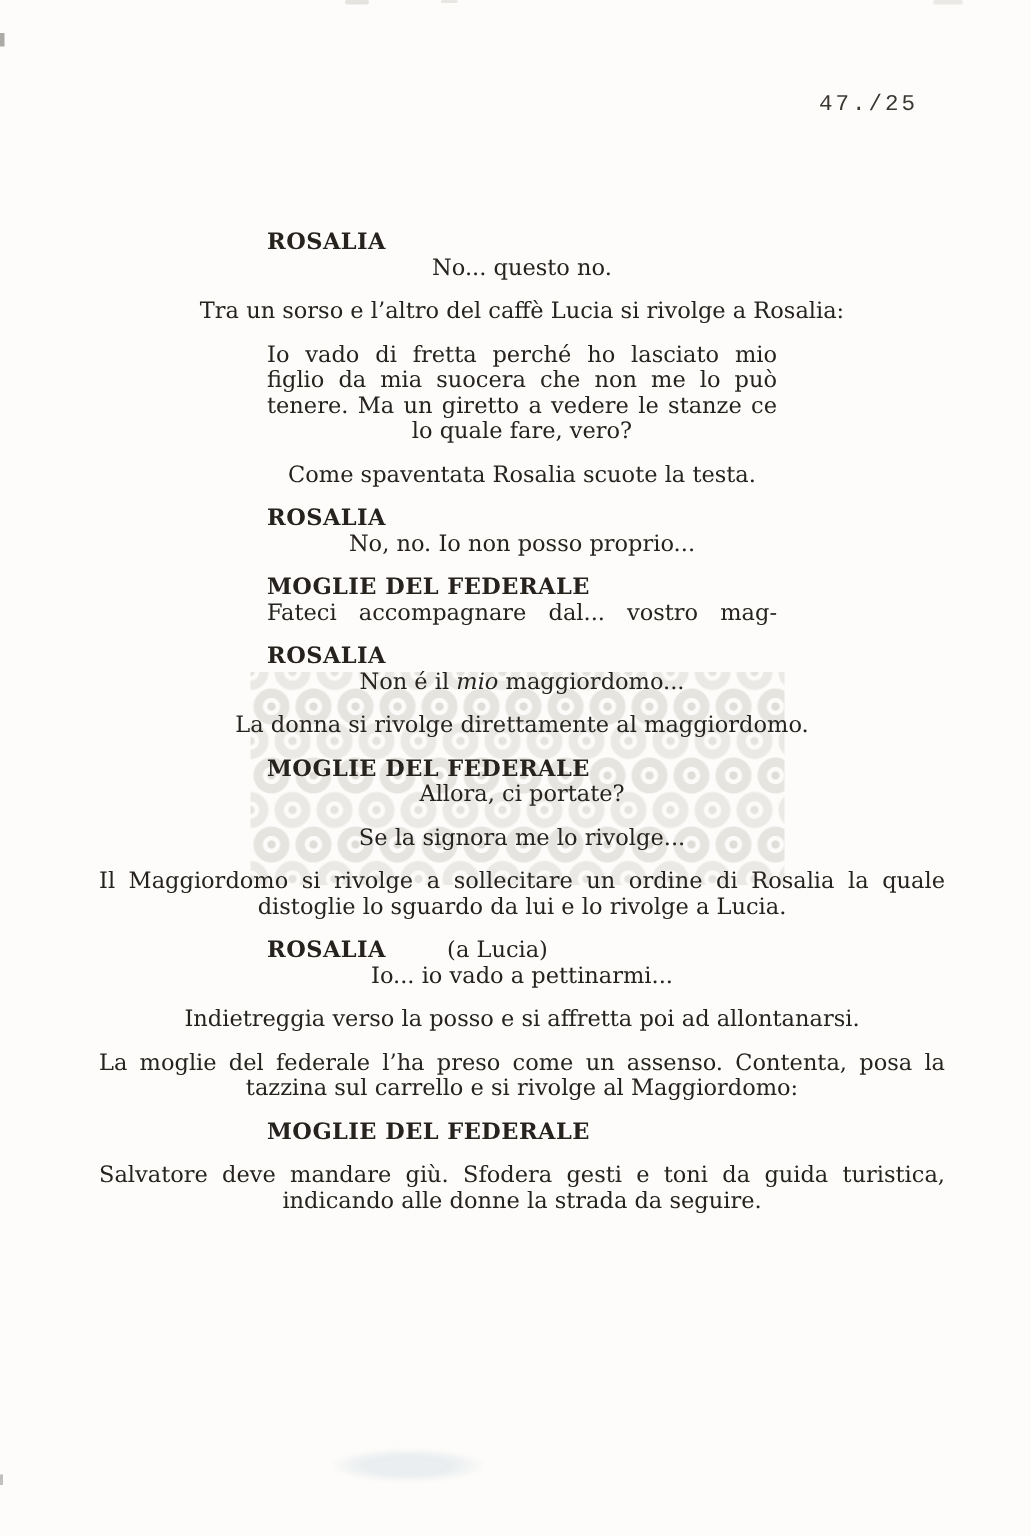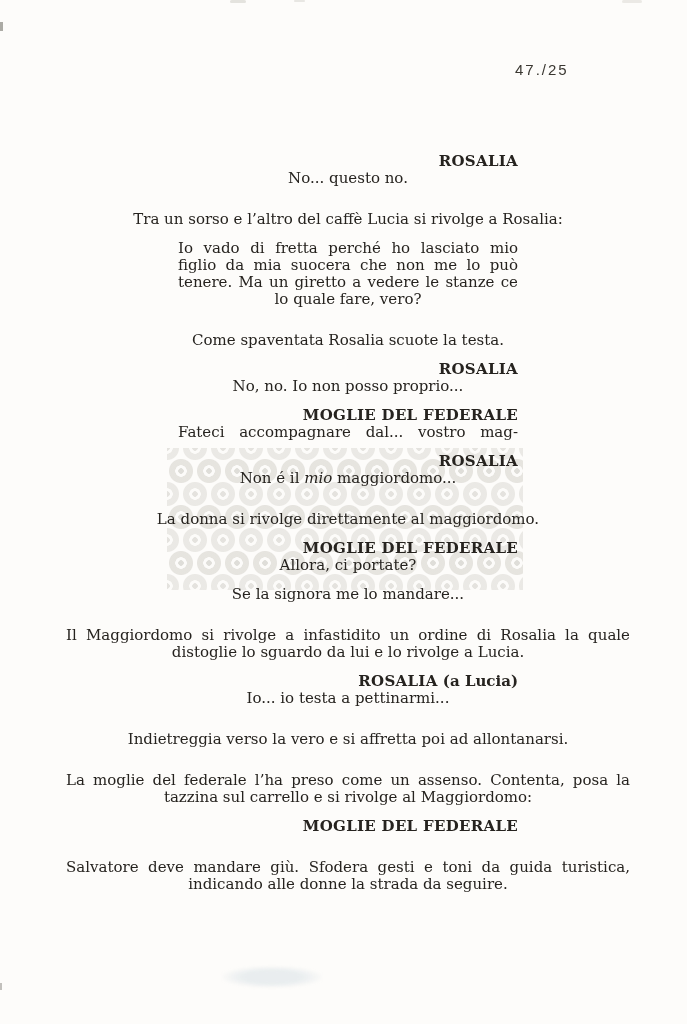--- a/index.html
+++ b/index.html
@@ -11,22 +11,22 @@
     background: var(--paper, #fdfcfa);
     color: var(--ink, #26231f);
     font-family: "DejaVu Serif", "Liberation Serif", serif;
     overflow: hidden;
   }
 
   
   .page-number {
     position: absolute;
     top: 61px;
-    left: 515px;
-    font-family: Liberation Sans, sans-serif;
+    left: 546px;
+    font-family: Liberation Mono, monospace;
     font-size: 15px;
     letter-spacing: 2px;
     color: #3a3731;
   }
 
   
   .watermark {
     position: absolute;
     left: 167px;
     top: 448px;
@@ -42,28 +42,28 @@
   
   .content {
     position: absolute;
     left: 66px;
     top: 153px;
     width: 564px;
     font-size: 15px;
     line-height: 17px;
   }
   .block { margin-bottom: 12px; }
-  .action { width: 564px; margin-top: 24px; }
+  .action { width: 564px; }
   .dialogue { margin-left: 112px; width: 340px; }
   .char {
     font-weight: bold;
-    text-align: right;
+    text-align: left;
     letter-spacing: .3px;
   }
-  .char .suffix { font-weight: bold; letter-spacing: 0; }
+  .char .suffix { font-weight: normal; letter-spacing: 0; margin-left: 36px; }
   .line { text-align: center; }
   .line.j { text-align: justify; text-align-last: justify; }
   .em { font-style: italic; }
 
   
   .speck { position: absolute; pointer-events: none; }
   .tick-left-top { left: 0; top: 22px; width: 3px; height: 9px; background: #6a675f; opacity: .55; }
   .tick-left-bottom { left: 0; top: 983px; width: 2px; height: 7px; background: #6a675f; opacity: .4; }
   .smudge-top-1 { left: 230px; top: 0; width: 16px; height: 3px; background: #cfcdc6; opacity: .55; border-radius: 2px; }
   .smudge-top-2 { left: 294px; top: 0; width: 11px; height: 2px; background: #d4d2cb; opacity: .5; border-radius: 2px; }
@@ -131,35 +131,35 @@
       <div class="line">La donna si rivolge direttamente al maggiordomo.</div>
     </div>
 
     <div class="block dialogue">
       <div class="char">MOGLIE DEL FEDERALE</div>
       <div class="line">Allora, ci portate?</div>
     </div>
 
 
     <div class="block dialogue">
-      <div class="line">Se la signora me lo mandare...</div>
+      <div class="line">Se la signora me lo rivolge...</div>
     </div>
 
     <div class="block action">
-      <div class="line j">Il Maggiordomo si rivolge a infastidito un ordine di Rosalia la quale</div>
+      <div class="line j">Il Maggiordomo si rivolge a sollecitare un ordine di Rosalia la quale</div>
       <div class="line">distoglie lo sguardo da lui e lo rivolge a Lucia.</div>
     </div>
 
     <div class="block dialogue">
       <div class="char"><span>ROSALIA</span><span class="suffix"> (a Lucia)</span></div>
-      <div class="line">Io... io testa a pettinarmi...</div>
+      <div class="line">Io... io vado a pettinarmi...</div>
     </div>
 
     <div class="block action">
-      <div class="line">Indietreggia verso la vero e si affretta poi ad allontanarsi.</div>
+      <div class="line">Indietreggia verso la posso e si affretta poi ad allontanarsi.</div>
     </div>
 
     <div class="block action">
       <div class="line j">La moglie del federale l’ha preso come un assenso. Contenta, posa la</div>
       <div class="line">tazzina sul carrello e si rivolge al Maggiordomo:</div>
     </div>
 
     <div class="block dialogue">
       <div class="char">MOGLIE DEL FEDERALE</div>
     </div>

